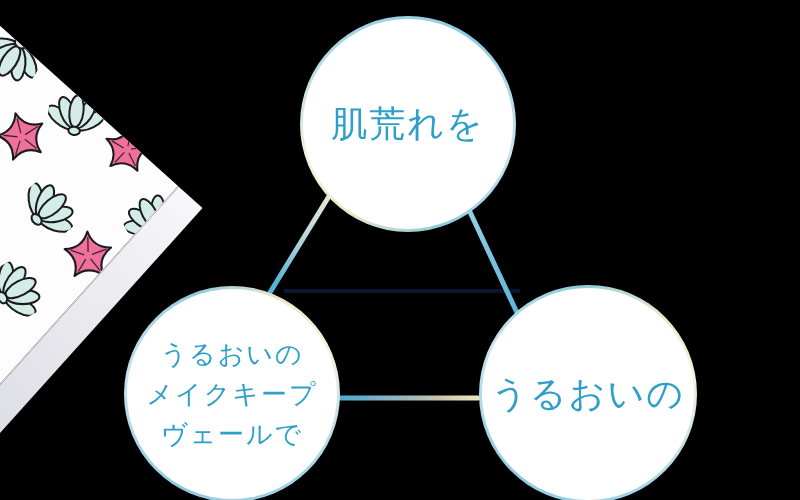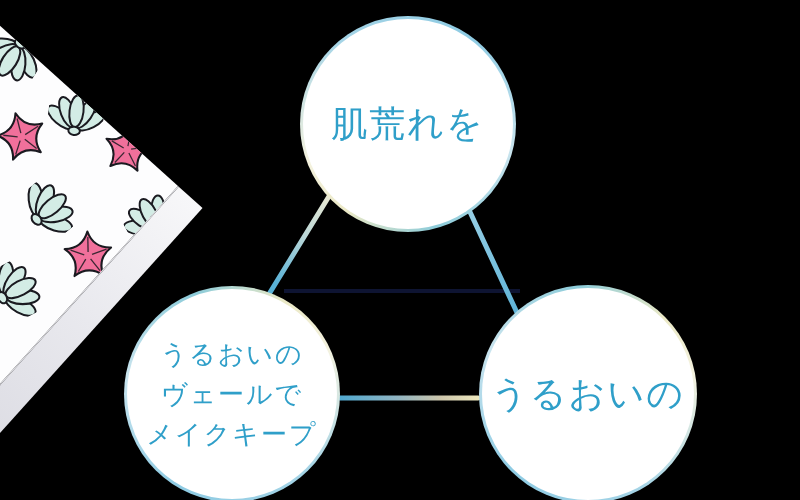--- a/index.html
+++ b/index.html
@@ -135,22 +135,22 @@
 
   <div class="benefit-circle circle-top">
     <div class="benefit-text">
       <div>肌荒れを</div>
     </div>
   </div>
 
   <div class="benefit-circle circle-left">
     <div class="benefit-text">
       <div>うるおいの</div>
+      <div>メイクキープ</div>
       <div>ヴェールで</div>
-      <div>メイクキープ</div>
     </div>
   </div>
 
   <div class="benefit-circle circle-right">
     <div class="benefit-text">
       <div>うるおいの</div>
     </div>
   </div>
 
 </div>

